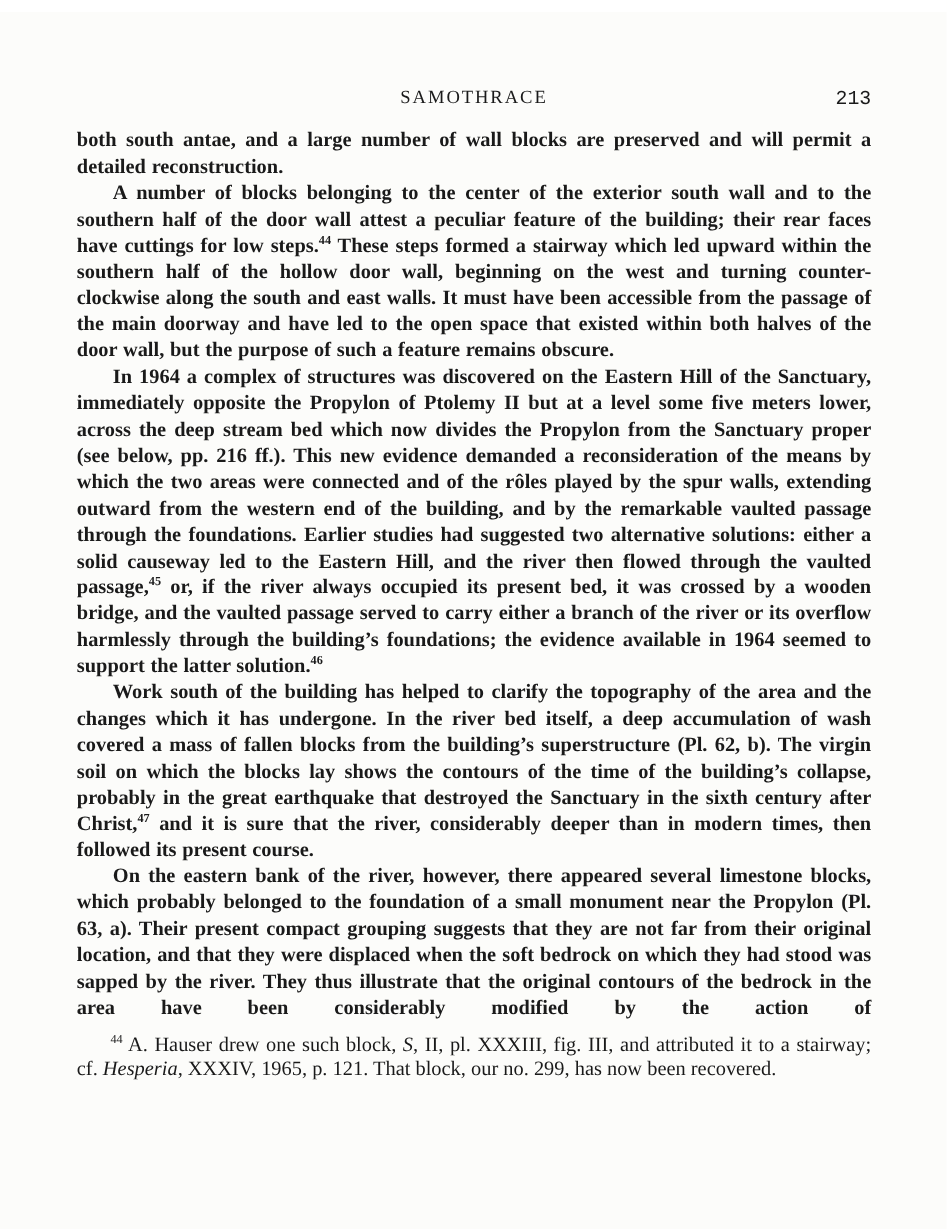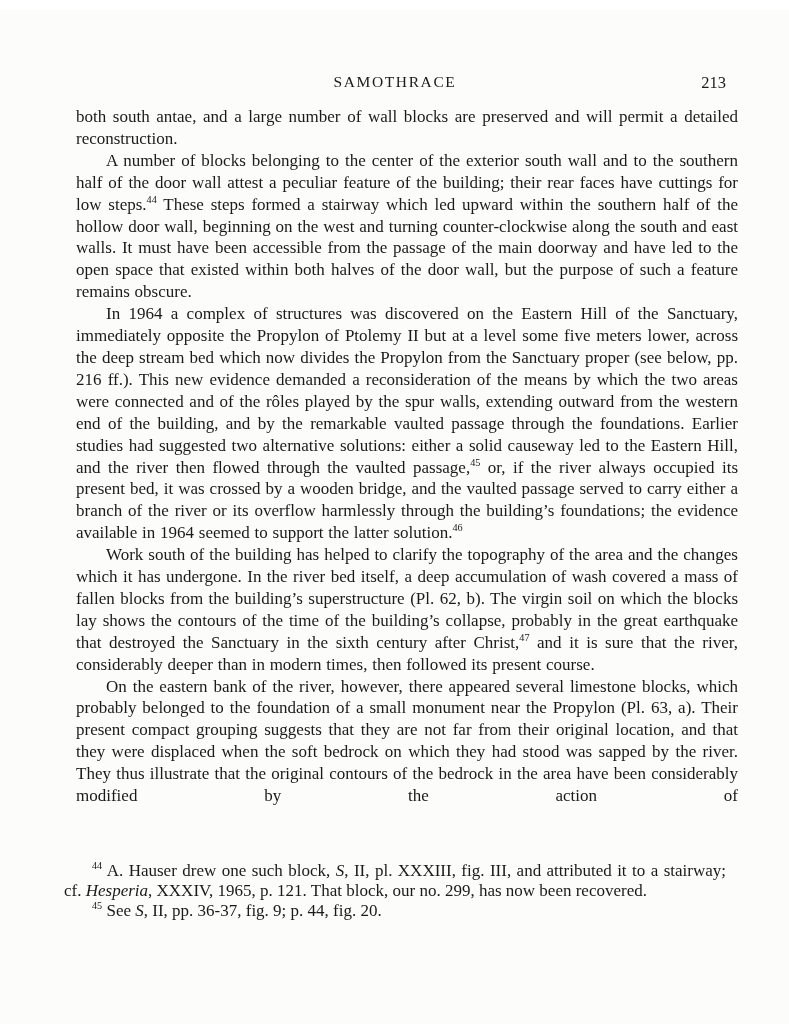--- a/index.html
+++ b/index.html
@@ -31,27 +31,29 @@
     right: 0;
     text-align: center;
     font-size: 15.5px;
     letter-spacing: 1.6px;
   }
   .page-number {
     position: absolute;
     right: 0;
     top: 0;
     font-size: 16.5px;
+    font-family: Liberation Mono, monospace;
   }
   
   .body-text {
     position: absolute;
     top: 96px;
-    left: 76px;
+    left: 64px;
     width: 662px;
+    font-weight: bold;
   }
   .para {
     margin: 0;
     font-size: 17px;
     line-height: 21.9px;
     text-align: justify;
     text-indent: 30px;
     word-spacing: 0.5px;
   }
   .para.noindent { text-indent: 0; }
@@ -90,16 +92,15 @@
   <main class="body-text">
     <p class="para noindent"><span>both south antae, and a large number of wall blocks are preserved and will permit a detailed reconstruction.</span></p>
     <p class="para"><span>A number of blocks belonging to the center of the exterior south wall and to the southern half of the door wall attest a peculiar feature of the building; their rear faces have cuttings for low steps.</span><sup>44</sup><span> These steps formed a stairway which led upward within the southern half of the hollow door wall, beginning on the west and turning counter-clockwise along the south and east walls. It must have been accessible from the passage of the main doorway and have led to the open space that existed within both halves of the door wall, but the purpose of such a feature remains obscure.</span></p>
     <p class="para"><span>In 1964 a complex of structures was discovered on the Eastern Hill of the Sanctuary, immediately opposite the Propylon of Ptolemy II but at a level some five meters lower, across the deep stream bed which now divides the Propylon from the Sanctuary proper (see below, pp. 216 ff.). This new evidence demanded a reconsideration of the means by which the two areas were connected and of the rôles played by the spur walls, extending outward from the western end of the building, and by the remarkable vaulted passage through the foundations. Earlier studies had suggested two alternative solutions: either a solid causeway led to the Eastern Hill, and the river then flowed through the vaulted passage,</span><sup>45</sup><span> or, if the river always occupied its present bed, it was crossed by a wooden bridge, and the vaulted passage served to carry either a branch of the river or its overflow harmlessly through the building’s foundations; the evidence available in 1964 seemed to support the latter solution.</span><sup>46</sup></p>
     <p class="para"><span>Work south of the building has helped to clarify the topography of the area and the changes which it has undergone. In the river bed itself, a deep accumulation of wash covered a mass of fallen blocks from the building’s superstructure (Pl. 62, b). The virgin soil on which the blocks lay shows the contours of the time of the building’s collapse, probably in the great earthquake that destroyed the Sanctuary in the sixth century after Christ,</span><sup>47</sup><span> and it is sure that the river, considerably deeper than in modern times, then followed its present course.</span></p>
     <p class="para justify-last"><span>On the eastern bank of the river, however, there appeared several limestone blocks, which probably belonged to the foundation of a small monument near the Propylon (Pl. 63, a). Their present compact grouping suggests that they are not far from their original location, and that they were displaced when the soft bedrock on which they had stood was sapped by the river. They thus illustrate that the original contours of the bedrock in the area have been considerably modified by the action of</span></p>
   </main>
 
   <footer class="footnotes">
     <p class="footnote"><sup>44</sup><span> A. Hauser drew one such block, </span><span style="font-style: italic;">S</span><span>, II, pl. XXXIII, fig. III, and attributed it to a stairway; cf. </span><span style="font-style: italic;">Hesperia</span><span>, XXXIV, 1965, p. 121. That block, our no. 299, has now been recovered.</span></p>
-    <p class="footnote"><sup>45</sup><span> See </span><span style="font-style: italic;">S</span><span>, II, pp. 36-37, fig. 9; p. 44, fig. 20.</span></p>
   </footer>
 
 </div>
 
 </body></html>

